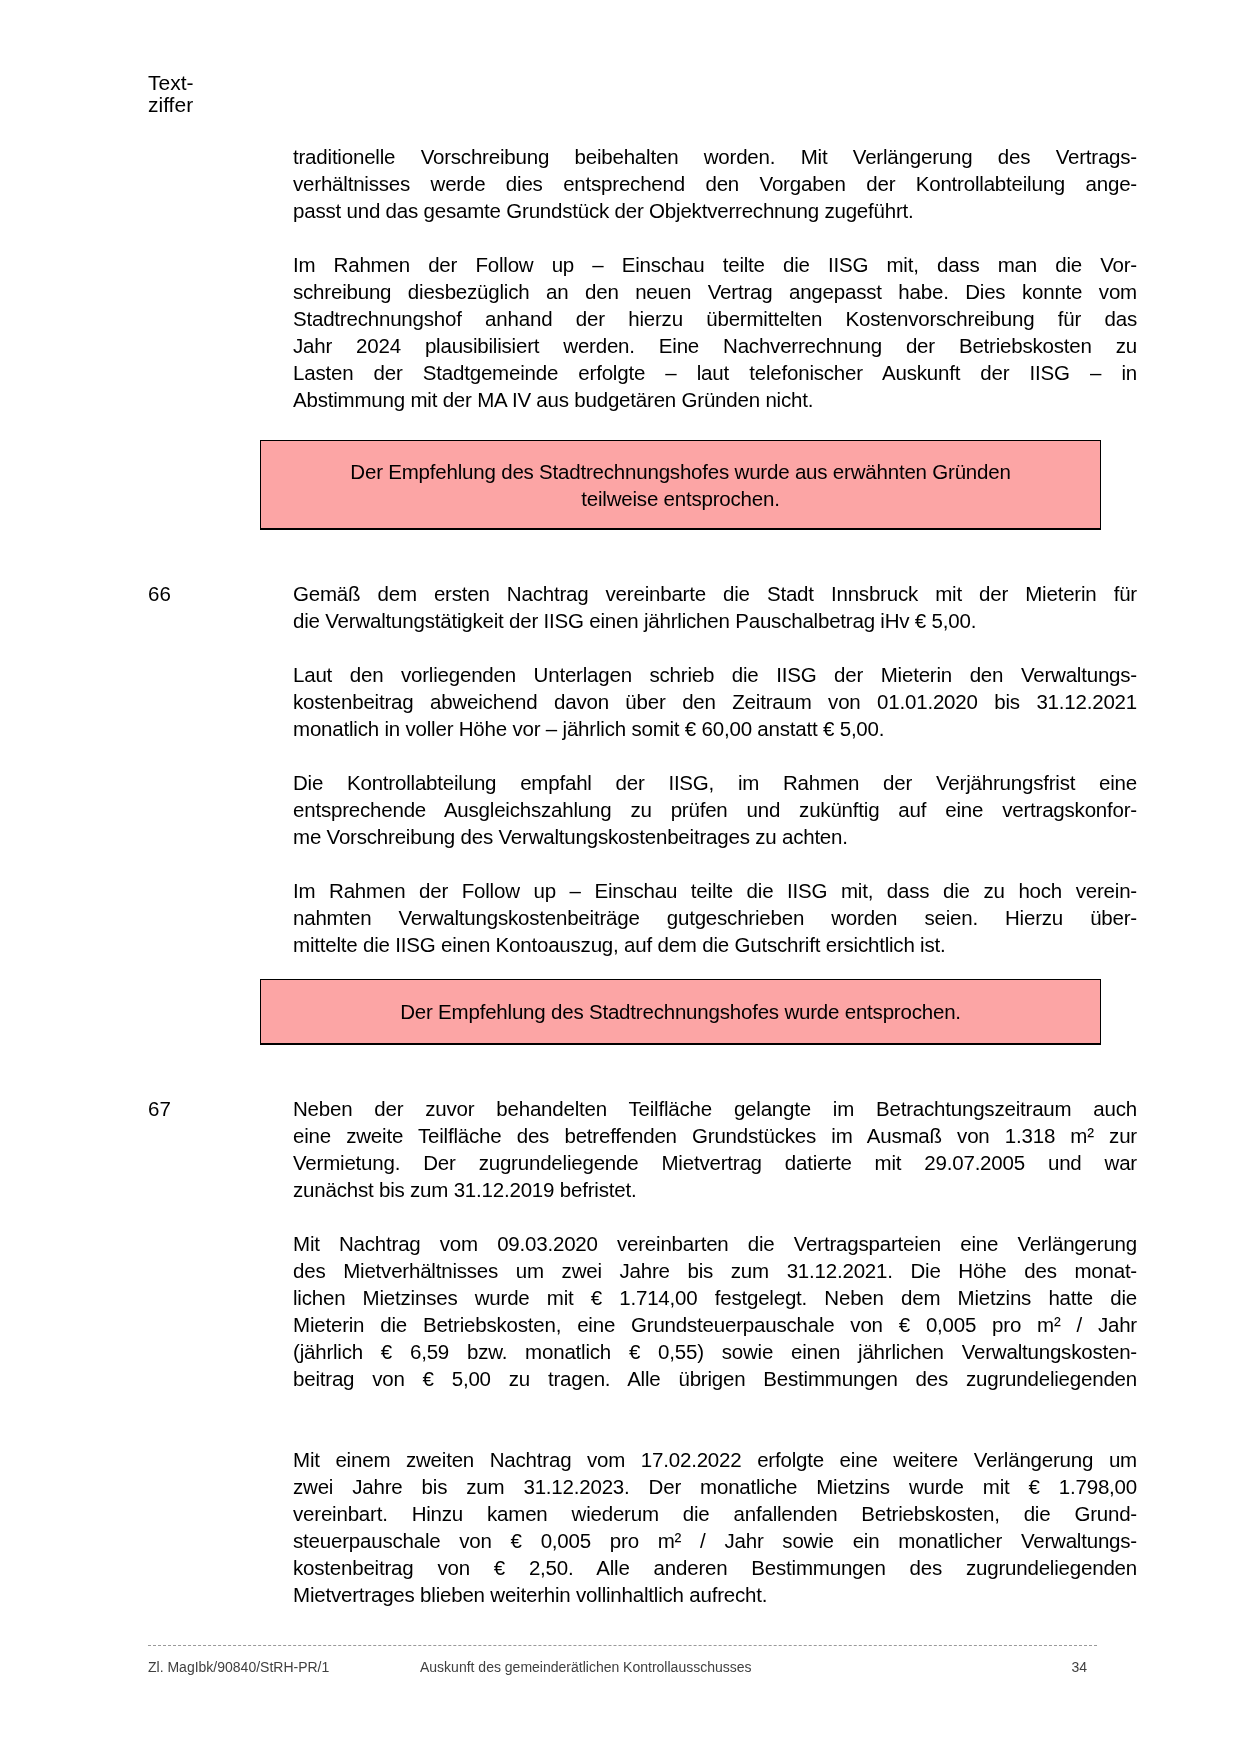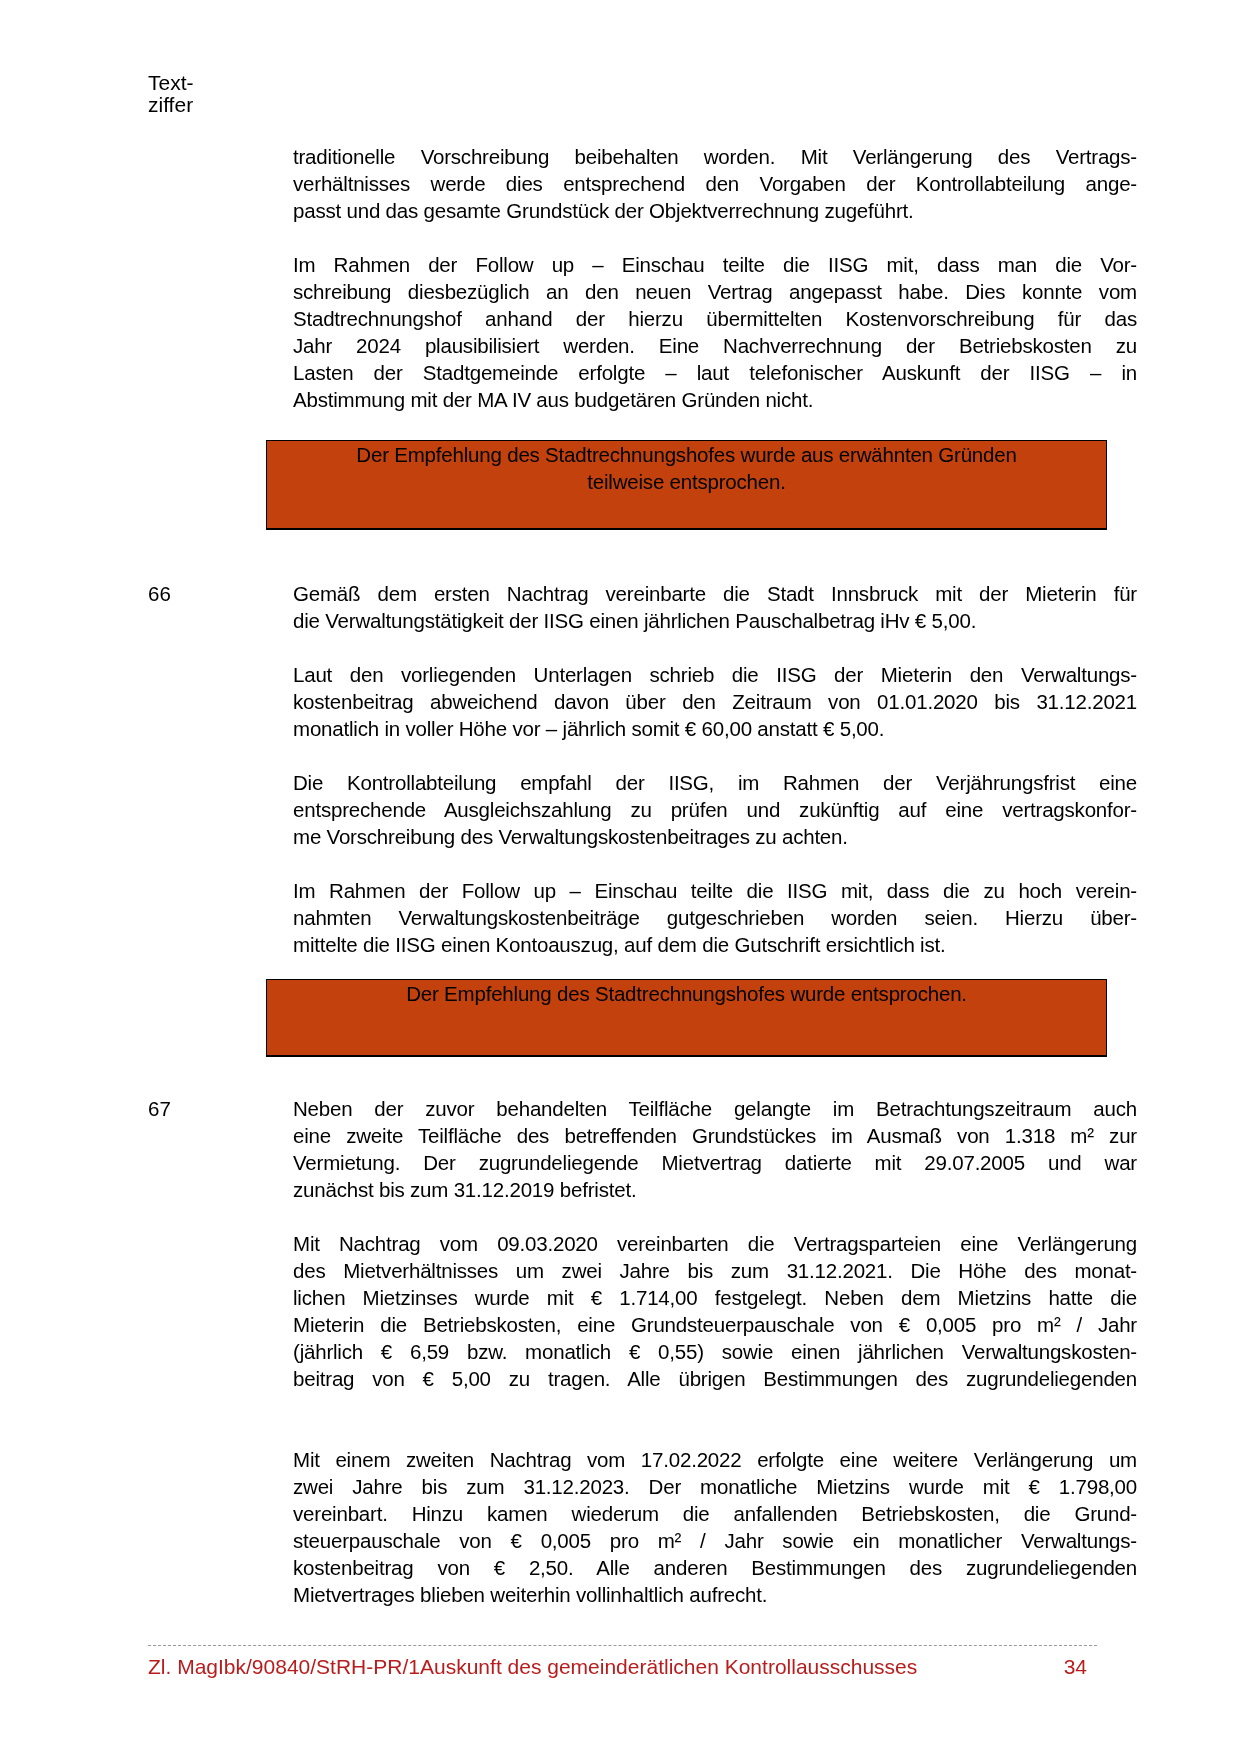--- a/index.html
+++ b/index.html
@@ -4,27 +4,27 @@
 <style>
   html, body { margin: 0; padding: 0; background: #ffffff; }
   body { width: 1241px; height: 1754px; position: relative; overflow: hidden;
          font-family: "Liberation Sans", sans-serif; color: #000; }
   .margin-label { position: absolute; left: 148px; top: 72px; font-size: 21px; line-height: 22px; }
   .para { position: absolute; left: 253px; width: 844px; font-size: 20.5px; line-height: 27px;
           text-align: justify; hyphens: manual; letter-spacing: -0.2px; margin-left: 40px; }
   .para span.line { display: block; text-align: justify; text-align-last: justify; white-space: nowrap; }
   .para span.line.last { text-align-last: left; }
   .tz { position: absolute; left: 148px; font-size: 20.5px; line-height: 27px; }
-  .box { position: absolute; left: 266px; width: 841px; background: #c2410c;
+  .box { position: absolute; left: 260px; width: 841px; background: #fca5a5;
          border: 1px solid #000; border-bottom-width: 2px; border-right-width: 1.5px;
-         display: flex; align-items: flex-start; justify-content: center; text-align: center;
+         display: flex; align-items: center; justify-content: center; text-align: center;
          font-size: 20.5px; line-height: 27px; letter-spacing: -0.2px; box-sizing: border-box; }
   .footer-rule { position: absolute; left: 148px; width: 949px; top: 1645px;
                  border-top: 1.5px dashed #9a9a9a; }
-  .footer { position: absolute; top: 1656px; font-size: 21px; line-height: 22px; color: #b91c1c; }
+  .footer { position: absolute; top: 1656px; font-size: 14px; line-height: 22px; color: #404040; }
 </style>
 </head>
 <body>
 
 <div class="margin-label">
   <div>Text-</div>
   <div>ziffer</div>
 </div>
 
 <div class="para" style="top:143px">
@@ -62,21 +62,21 @@
     <span class="line">Die Kontrollabteilung empfahl der IISG, im Rahmen der Verjährungsfrist eine</span>
     <span class="line">entsprechende Ausgleichszahlung zu prüfen und zukünftig auf eine vertragskonfor-</span>
     <span class="line last">me Vorschreibung des Verwaltungskostenbeitrages zu achten.</span>
   </div>
 <div class="para" style="top:877px">
     <span class="line">Im Rahmen der Follow up – Einschau teilte die IISG mit, dass die zu hoch verein-</span>
     <span class="line">nahmten Verwaltungskostenbeiträge gutgeschrieben worden seien. Hierzu über-</span>
     <span class="line last">mittelte die IISG einen Kontoauszug, auf dem die Gutschrift ersichtlich ist.</span>
   </div>
 
-<div class="box" style="top:979px;height:78px">
+<div class="box" style="top:979px;height:66px">
   <div>Der Empfehlung des Stadtrechnungshofes wurde entsprochen.</div>
 </div>
 
 <div class="tz" style="top:1095px">67</div>
 <div class="para" style="top:1095px">
     <span class="line">Neben der zuvor behandelten Teilfläche gelangte im Betrachtungszeitraum auch</span>
     <span class="line">eine zweite Teilfläche des betreffenden Grundstückes im Ausmaß von 1.318 m² zur</span>
     <span class="line">Vermietung. Der zugrundeliegende Mietvertrag datierte mit 29.07.2005 und war</span>
     <span class="line last">zunächst bis zum 31.12.2019 befristet.</span>
   </div>

